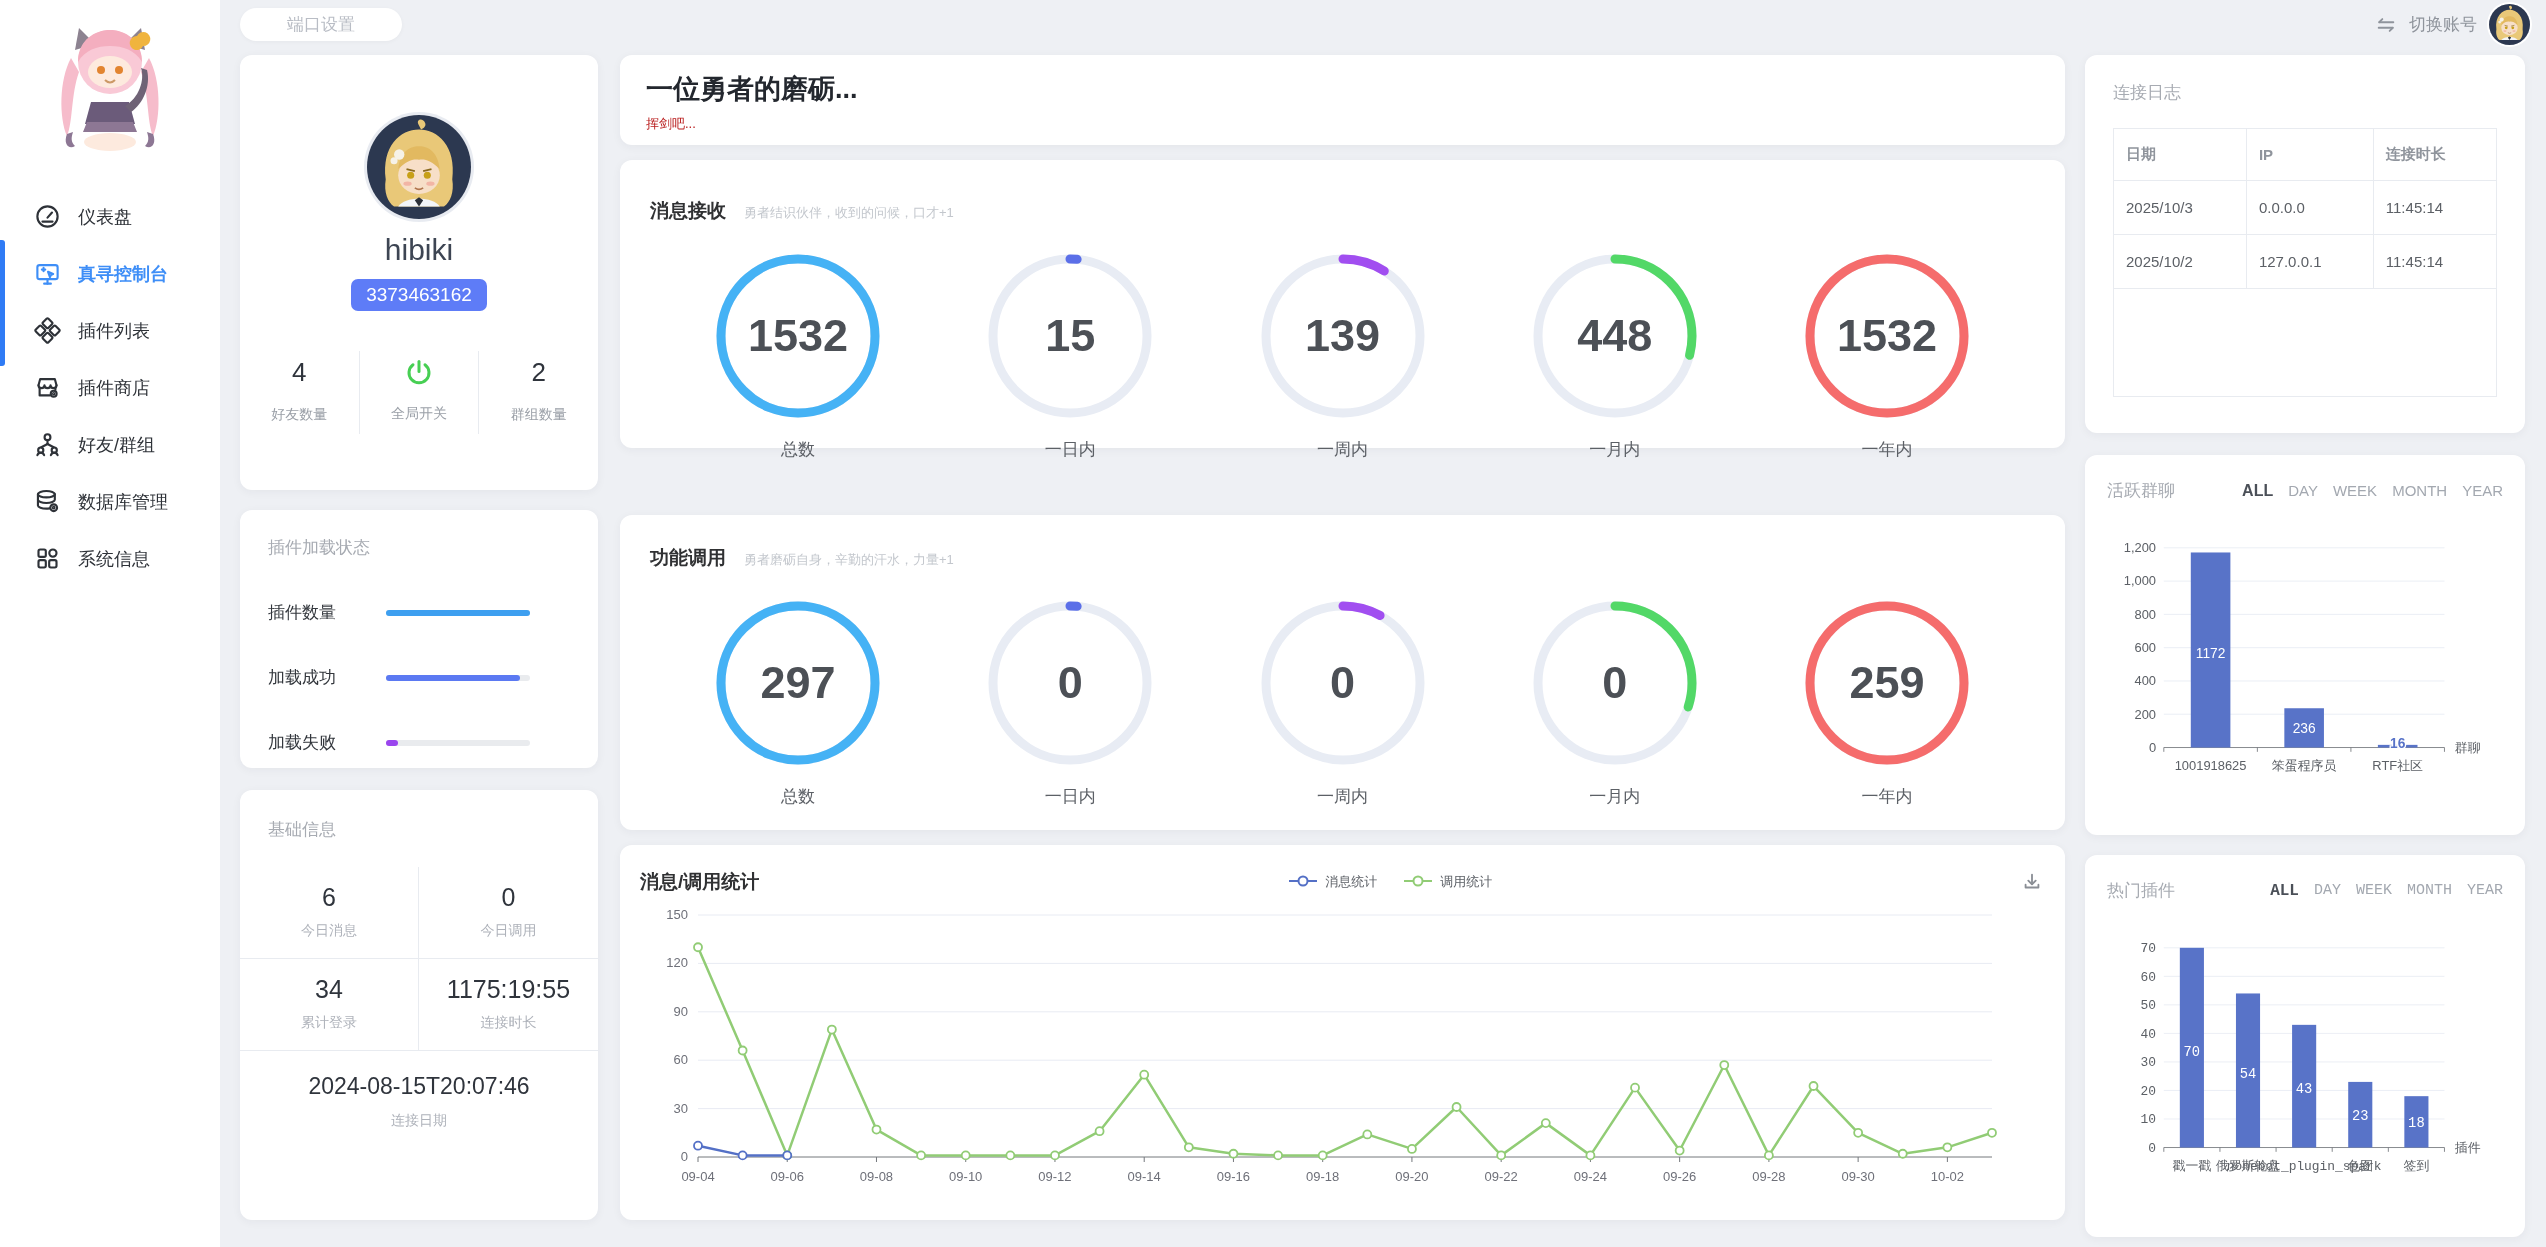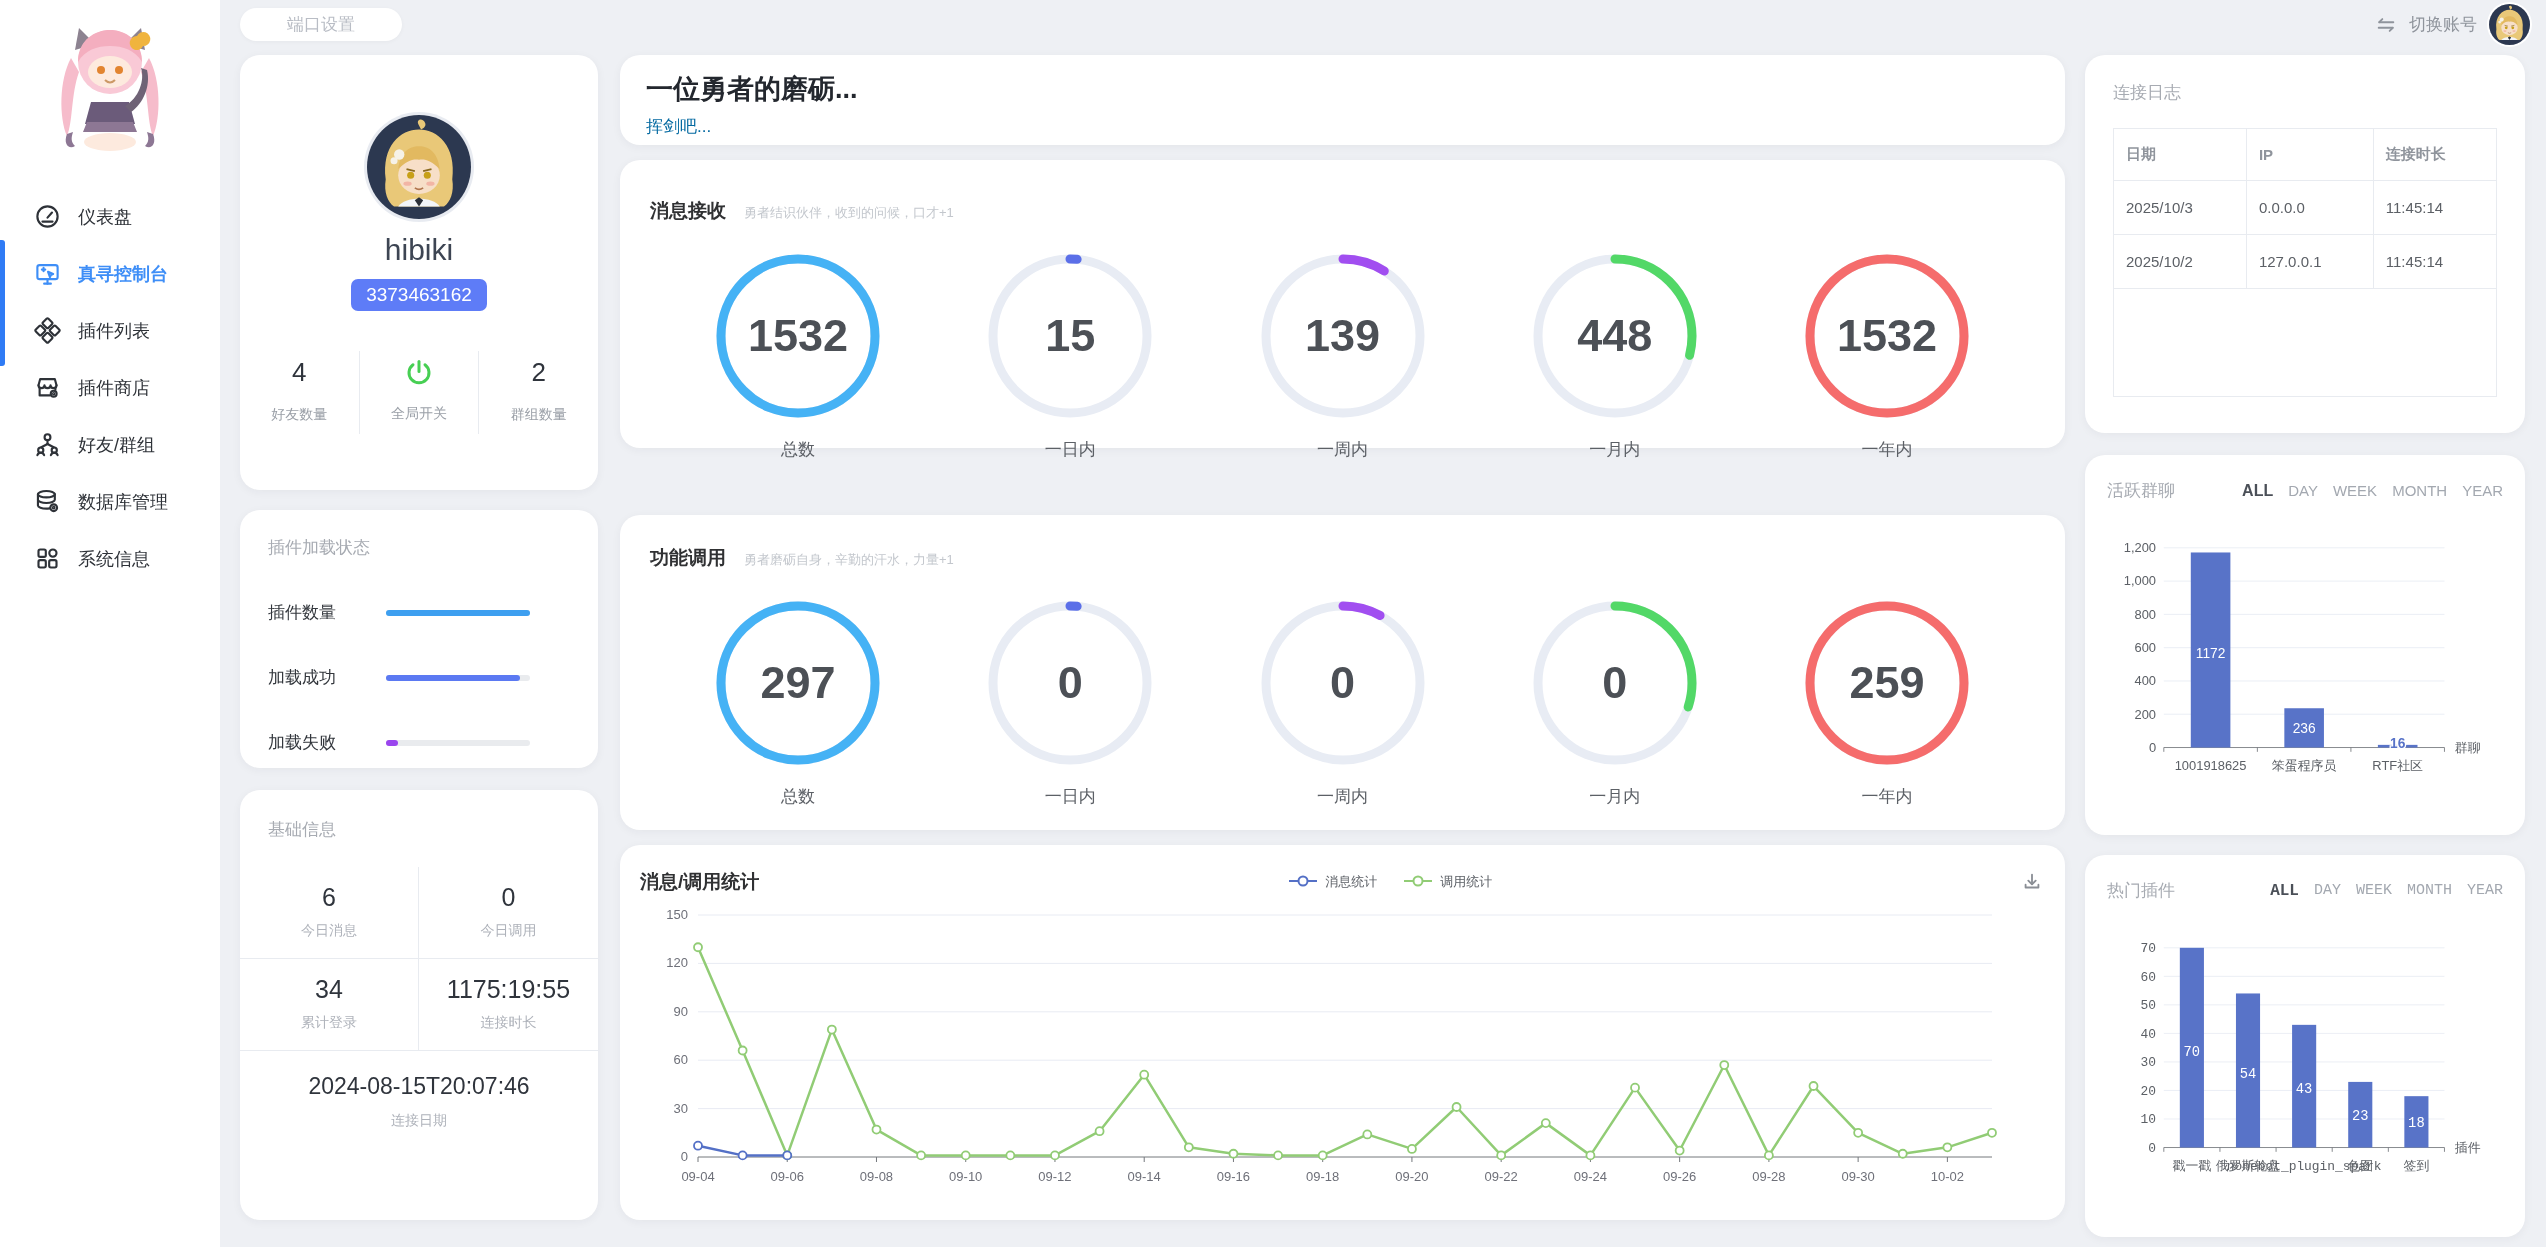--- a/index.html
+++ b/index.html
@@ -24,21 +24,21 @@
   
   .port-btn { position:absolute; left:240px; top:8px; width:162px; height:33px; background:#fff; border:none;
     border-radius:17px; color:#b9bdc5; font-size:17px; display:flex; align-items:center; justify-content:center;
     box-shadow:0 1px 4px rgba(0,0,0,0.04); cursor:pointer; font-family:inherit; }
   .account { position:absolute; right:16px; top:4px; display:flex; align-items:center; gap:12px; cursor:pointer; }
   .account .swico { width:22px; height:22px; color:#8f949c; }
   .account .acc-label { color:#8f949c; font-size:17px; }
   .account .mini-avatar { width:41px; height:41px; border-radius:50%; overflow:hidden; box-shadow:0 0 0 2px #fff; }
 
   
-  .card { position:absolute; background:#fff; border-radius:20px; box-shadow:0 2px 10px rgba(31,45,61,0.05); }
+  .card { position:absolute; background:#fff; border-radius:12px; box-shadow:0 2px 10px rgba(31,45,61,0.05); }
   .card-title-gray { color:#a7abb2; font-size:17px; }
   .card-title-dark { color:#303133; font-size:19px; font-weight:bold; }
 
   
   #profile-card { left:240px; top:55px; width:358px; height:435px; }
   .avatar-big { width:104px; height:104px; border-radius:50%; overflow:hidden; margin:60px auto 0 auto; box-shadow:0 0 0 3px rgba(230,233,240,.9); }
   .profile-name { text-align:center; font-size:30px; color:#3d4553; margin-top:14px; }
   .uid-badge { display:block; width:fit-content; margin:12px auto 0 auto; background:#5e7cf7; color:#fff; font-size:19px; padding:5px 15px; border-radius:7px; }
   .profile-stats { display:flex; margin-top:40px; }
   .pstat { flex:1; text-align:center; padding:6px 0 10px 0; }
@@ -62,21 +62,21 @@
   .bi-cell:nth-child(odd) { border-right:1px solid #e8ebf0; }
   .bi-cell .v { font-size:25px; color:#2f343c; }
   .bi-cell .lb { font-size:14px; color:#aeb2ba; margin-top:10px; }
   .bi-date { text-align:center; margin-top:22px; }
   .bi-date .v { font-size:23px; color:#2f343c; }
   .bi-date .lb { font-size:14px; color:#aeb2ba; margin-top:12px; }
 
   
   #hero-card { left:620px; top:55px; width:1445px; height:90px; padding:16px 26px; }
   .hero-title { font-size:27px; font-weight:bold; color:#23272e; }
-  .hero-sub { font-size:17px; color:#0369a1; margin-top:8px; }
+  .hero-sub { font-size:13px; color:#b91c1c; margin-top:8px; }
 
   
   #message-card { left:620px; top:160px; width:1445px; height:288px; padding:38px 30px 0 30px; }
   #call-card    { left:620px; top:515px; width:1445px; height:315px; padding:30px 30px 0 30px; }
   .sec-head { display:flex; align-items:baseline; gap:18px; }
   .sec-note { font-size:13px; color:#c3c7cd; }
   .gauge-row { display:flex; justify-content:space-between; padding:0 62px; margin-top:26px; }
   .gauge { width:172px; text-align:center; }
   .gauge-svg-wrap { position:relative; width:172px; height:172px; }
   .gauge-val { position:absolute; inset:0; display:flex; align-items:center; justify-content:center; font-size:45px; font-weight:bold; color:#4c5056; }

